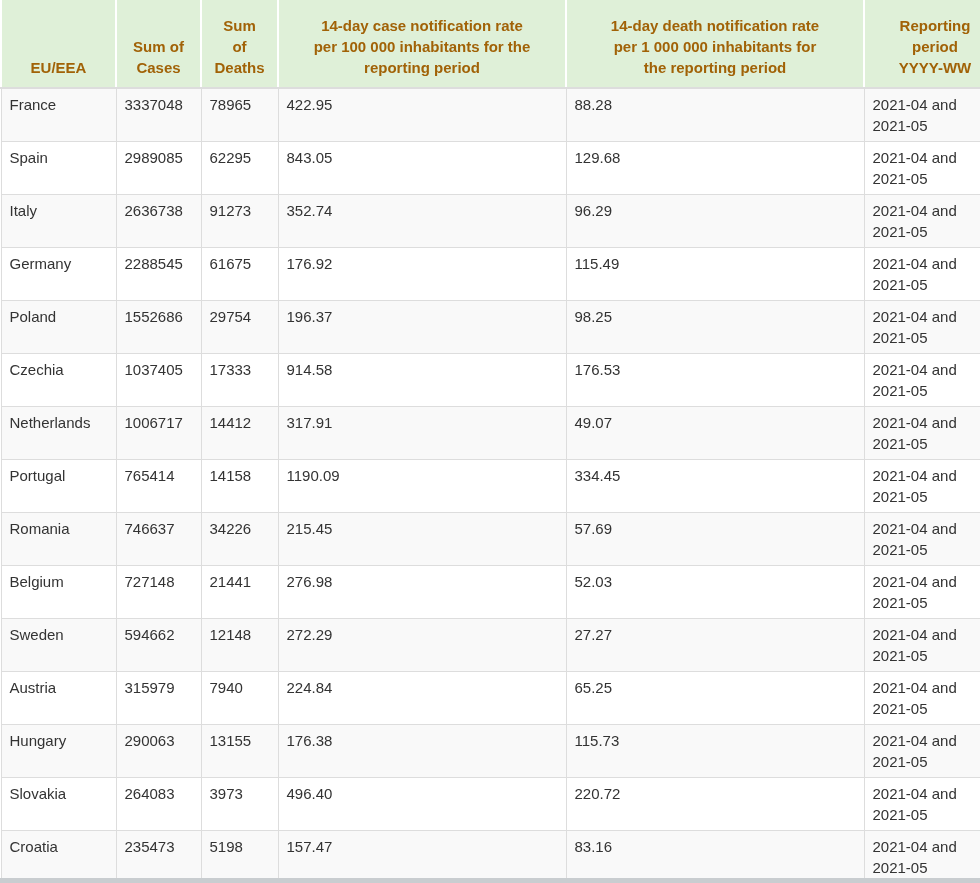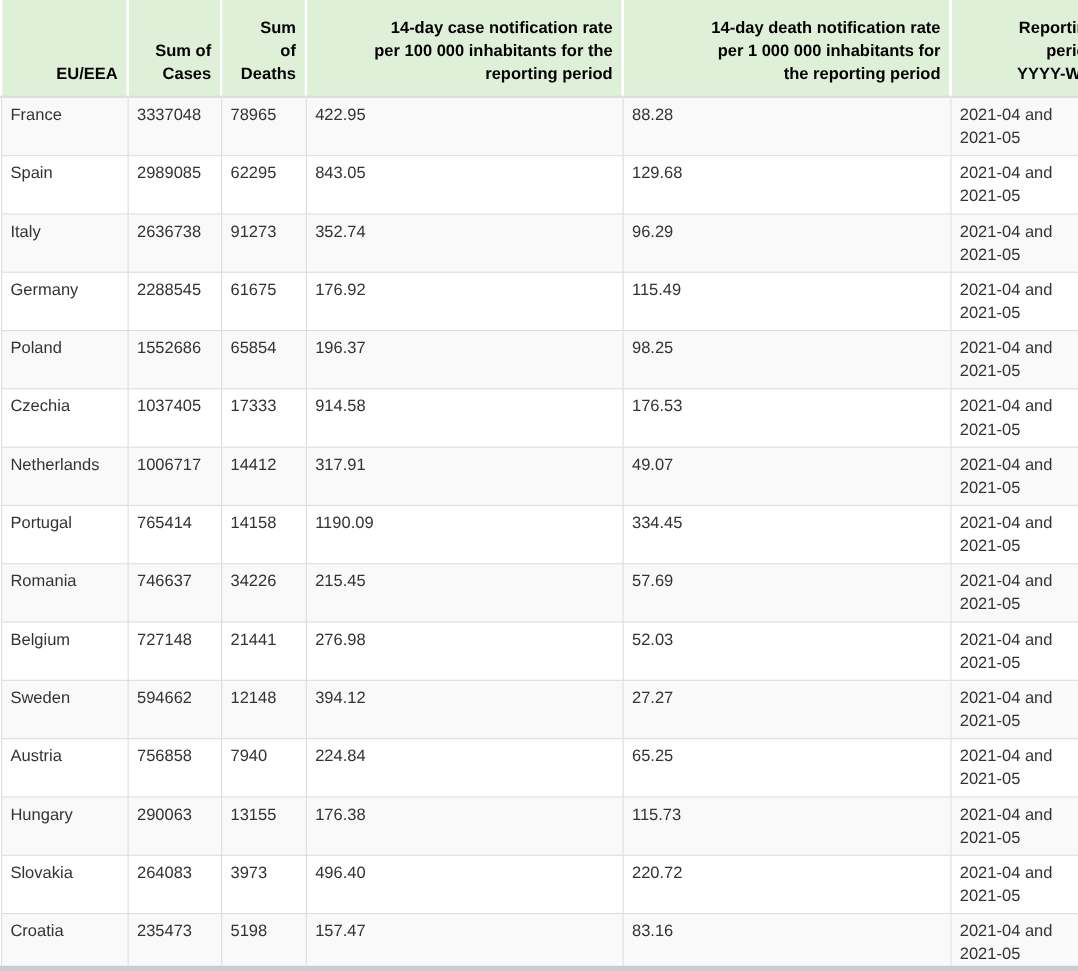--- a/index.html
+++ b/index.html
@@ -13,25 +13,25 @@
   }
   table.data-table {
     border-collapse: collapse;
     table-layout: fixed;
     width: 1005px;
     background: #ffffff;
   }
   thead tr { height: 88px; }
   th {
     background: #dff0d8;
-    color: #000000;
+    color: #a16207;
     font-size: 15px;
     font-weight: bold;
     line-height: 21px;
-    text-align: right;
+    text-align: center;
     vertical-align: bottom;
     padding: 8px 8px 9px 8px;
     border-left: 2px solid #ffffff;
     border-right: 2px solid #ffffff;
     border-top: 0;
     border-bottom: 2px solid #dddddd;
     white-space: pre-line;
     overflow: hidden;
   }
   tbody tr { height: 53px; }
@@ -118,21 +118,21 @@
     <td>Germany</td>
     <td>2288545</td>
     <td>61675</td>
     <td>176.92</td>
     <td>115.49</td>
     <td>2021-04 and 2021-05</td>
   </tr>
         <tr>
     <td>Poland</td>
     <td>1552686</td>
-    <td>65854</td>
+    <td>29754</td>
     <td>196.37</td>
     <td>98.25</td>
     <td>2021-04 and 2021-05</td>
   </tr>
         <tr>
     <td>Czechia</td>
     <td>1037405</td>
     <td>17333</td>
     <td>914.58</td>
     <td>176.53</td>
@@ -167,27 +167,27 @@
     <td>727148</td>
     <td>21441</td>
     <td>276.98</td>
     <td>52.03</td>
     <td>2021-04 and 2021-05</td>
   </tr>
         <tr>
     <td>Sweden</td>
     <td>594662</td>
     <td>12148</td>
-    <td>394.12</td>
+    <td>272.29</td>
     <td>27.27</td>
     <td>2021-04 and 2021-05</td>
   </tr>
         <tr>
     <td>Austria</td>
-    <td>756858</td>
+    <td>315979</td>
     <td>7940</td>
     <td>224.84</td>
     <td>65.25</td>
     <td>2021-04 and 2021-05</td>
   </tr>
         <tr>
     <td>Hungary</td>
     <td>290063</td>
     <td>13155</td>
     <td>176.38</td>

